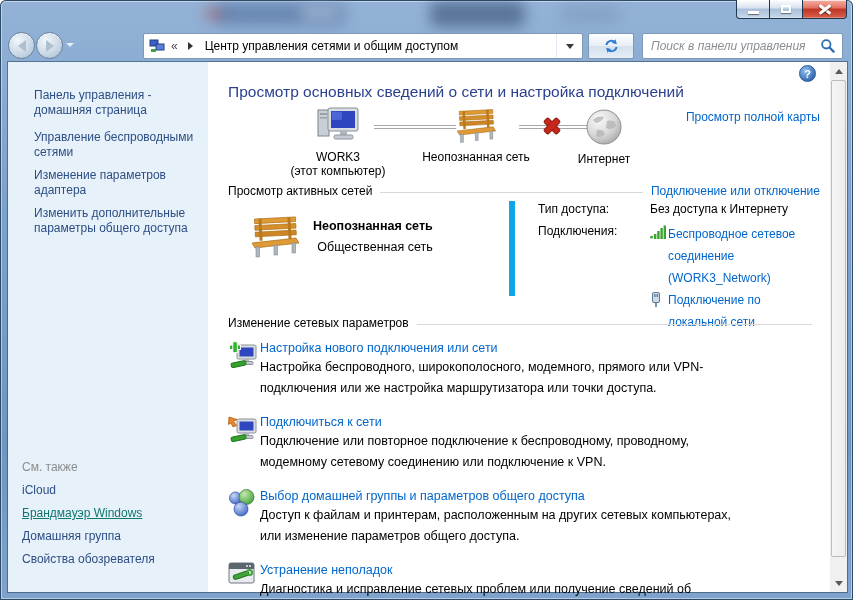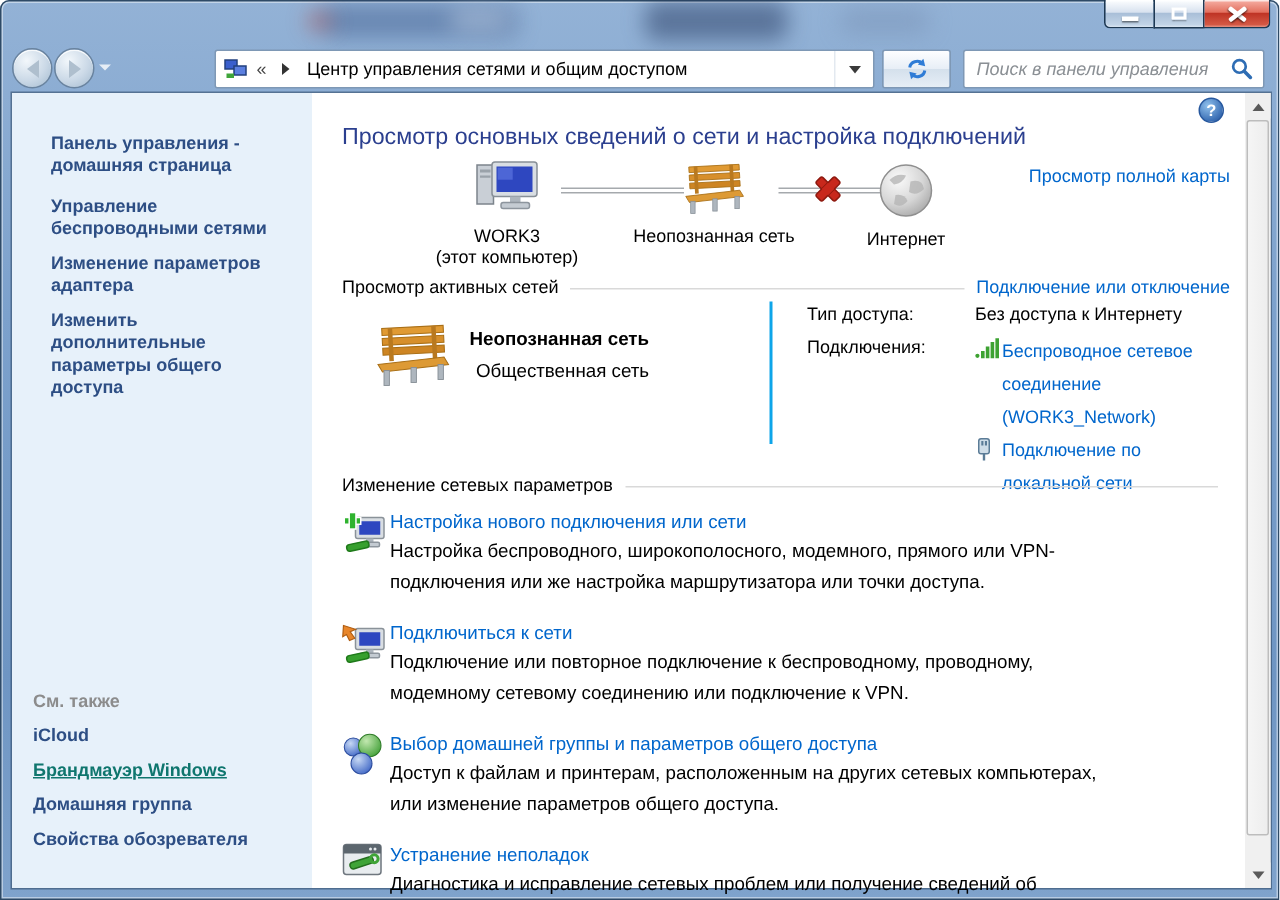--- a/index.html
+++ b/index.html
@@ -85,21 +85,21 @@
   }
   .searchbox input { flex:1; border:none; outline:none; font-family:"Liberation Sans",sans-serif;
     font-size:12px; color:#333; background:transparent; min-width:0; }
   .searchbox input::placeholder { font-style:italic; color:#8A8F94; }
 
   
   .client {
     position:absolute; left:8px; top:62px; width:839px; height:530px;
     background:#fff; box-shadow:0 0 0 1px rgba(40,65,95,.55);
   }
-  .sidebar { position:absolute; left:0; top:0; width:200px; height:530px; background:#E7F1FA;font-weight:bold; }
+  .sidebar { position:absolute; left:0; top:0; width:200px; height:530px; background:#E7F1FA; }
   .side-list { list-style:none; position:absolute; left:26px; top:26px; width:164px; }
   .side-list li { color:#2D4E84; line-height:15px; margin-bottom:8px; cursor:pointer; }
   .side-list li:first-child { margin-bottom:12px; }
   .see-also { position:absolute; left:14px; top:398px; width:164px; }
   .see-also .hdr { color:#8C8C8C; margin-bottom:9px; }
   .see-also ul { list-style:none; }
   .see-also li { color:#2D4E84; line-height:15px; margin-bottom:8px; cursor:pointer; }
   .see-also li.underlined { text-decoration:underline; color:#0f766e; }
 
   .main { position:absolute; left:200px; top:0; width:622px; height:530px; padding:0 10px 0 20px; }
@@ -128,21 +128,21 @@
   .section-hdr .rule { flex:1; border-top:1px solid #D9D9D9; margin:2px 8px 0 8px; }
   .section-hdr .lnk { white-space:nowrap; color:#0066CC; cursor:pointer; }
 
   
   .active-content { display:flex; margin-top:3px; height:95px; }
   .net-card { width:302px; display:flex; padding-top:13px; }
   .net-card .bench { margin-left:22px; }
   .net-card .info { margin-left:13px; padding-top:5px; }
   .net-card .nname { font-weight:bold; font-size:12.5px; }
   .net-card .ntype { font-size:12.5px; margin-top:7px;text-align:right; }
-  .details { flex:1; border-left:2px solid #0ea5e9; padding-left:23px; padding-top:0;
+  .details { flex:1; border-left:6px solid #0ea5e9; padding-left:23px; padding-top:0;
     display:grid; grid-template-columns:112px 1fr; row-gap:5px; align-content:start; }
   .details .lbl { color:#000; line-height:17px; }
   .conn-entry { display:flex; align-items:flex-start; }
   .conn-entry .cicon { width:18px; padding-top:2px; flex:none; }
   .conn-entry a { color:#0066CC; width:152px; line-height:22px; display:inline-block; cursor:pointer; text-decoration:none; }
 
   
   .tasks { margin-top:0; }
   .task { display:flex; margin-top:9px; }
   .task .ticon { width:32px; flex:none; padding-top:1px; }

